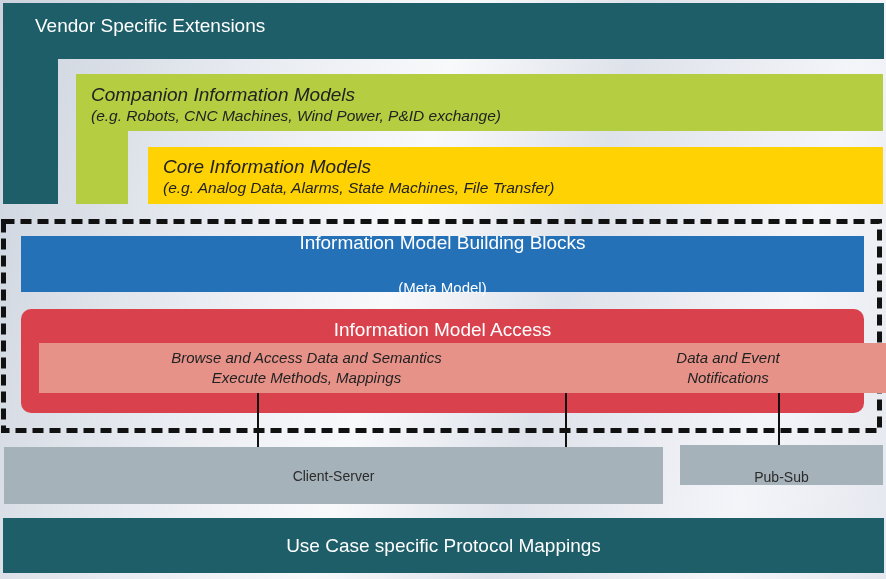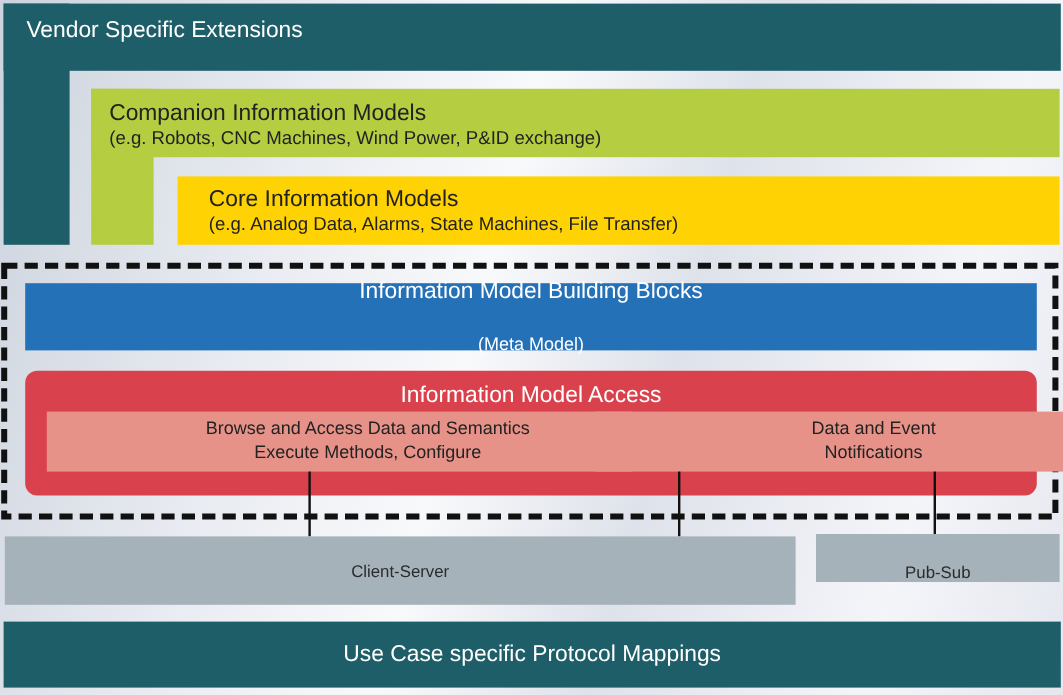--- a/index.html
+++ b/index.html
@@ -17,36 +17,36 @@
   }
   .abs{position:absolute;box-sizing:border-box;}
   .teal-bg{background:var(--teal);}
   .green-bg{background:var(--green);}
   .yellow-bg{background:var(--yellow);}
   .blue-bg{background:var(--blue);gap:24px;}
   .red-bg{background:var(--red);}
   .pink-bg{background:var(--pink);padding-left:48px;}
   .gray-bg{background:var(--gray);}
   .t-white{color:#ffffff;}
-  .t-dark{color:var(--dark_text);}
+  .t-dark{color:var(--dark_text);font-style:italic;}
   .title{font-size:19px;line-height:22px;}
   .sub{font-size:15.5px;line-height:20px;}
   .center-col{display:flex;flex-direction:column;align-items:center;justify-content:center;text-align:center;}
   .vline{width:2px;background:var(--line);}
   
   .vendor-top{left:3px;top:3px;width:881px;height:56px;}
   .vendor-side{left:3px;top:3px;width:55px;height:201px;}
-  .vendor-title{left:22px;top:15px;}
+  .vendor-title{left:35px;top:15px;}
   
   .companion-top{left:76px;top:74px;width:807px;height:57px;}
   .companion-side{left:76px;top:74px;width:52px;height:130px;}
   .companion-text{left:91px;top:84px;}
   
   .core{left:148px;top:147px;width:735px;height:57px;}
-  .core-text{left:163px;top:156px;margin-left:11px;}
+  .core-text{left:163px;top:156px;}
   
   .dashed-svg{left:0;top:216px;width:886px;height:220px;}
   
   .blue-bar{left:21px;top:236px;width:843px;height:56px;}
   .blue-bar .title{line-height:23px;}
   .blue-bar .sub{font-size:15px;line-height:19px;text-align:center;}
   
   .red-bar{left:21px;top:309px;width:843px;height:104px;border-radius:10px;}
   .red-title{position:absolute;left:0;top:10px;width:100%;text-align:center;}
   .pink-box{position:absolute;top:34px;height:50px;font-size:15px;line-height:20px;}
@@ -91,21 +91,21 @@
 
   <div class="abs blue-bg blue-bar center-col t-white">
     <div class="title">Information Model Building Blocks</div>
     <div class="sub">(Meta Model)</div>
   </div>
 
   <div class="abs red-bg red-bar">
     <div class="red-title title t-white">Information Model Access</div>
     <div class="pink-box pink-1 pink-bg center-col t-dark">
       <div>Browse and Access Data and Semantics</div>
-      <div>Execute Methods, Configure</div>
+      <div>Execute Methods, Mappings</div>
     </div>
     <div class="pink-box pink-2 pink-bg center-col t-dark">
       <div>Data and Event</div>
       <div>Notifications</div>
     </div>
   </div>
 
   <div class="abs vline line-a"></div>
   <div class="abs vline line-b"></div>
   <div class="abs vline line-c"></div>

